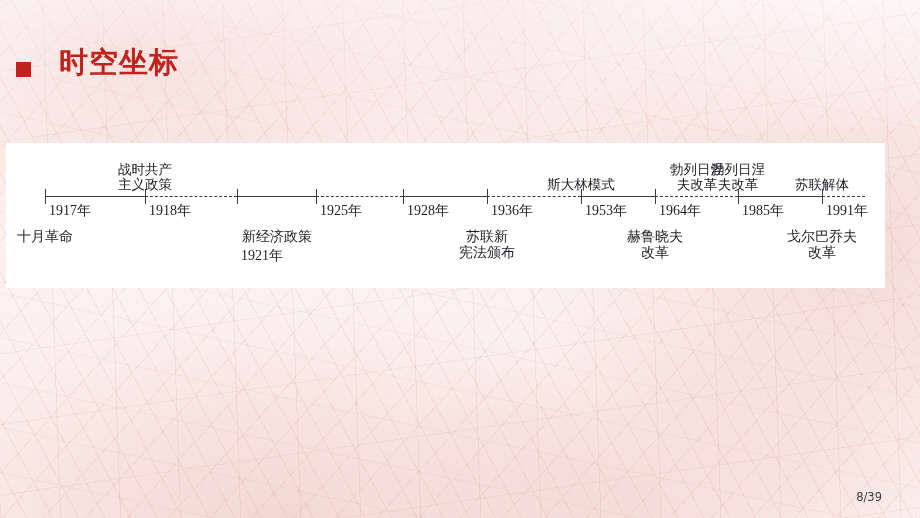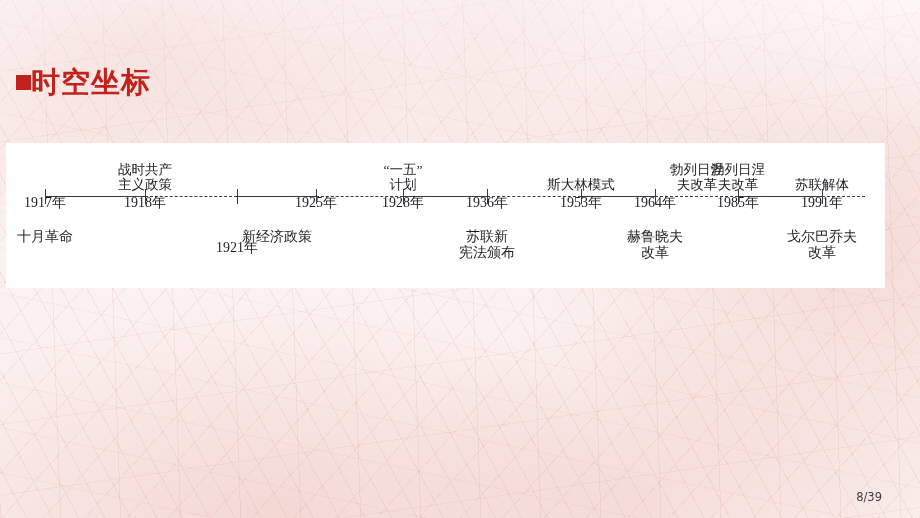--- a/index.html
+++ b/index.html
@@ -54,23 +54,22 @@
     background: linear-gradient(180deg, rgba(255,255,255,.40), rgba(255,255,255,.05));
     pointer-events: none;
   }
 
   
   #title-row {
     position: absolute;
     left: 16px;
     top: 48px;
     display: flex;
-    align-items: center;
-    gap: 0;
-    margin-top: 20px;
+    align-items: flex-end;
+    gap: 28px;
   }
   #title-bullet {
     width: 15px;
     height: 15px;
     background: #c0231d;
     display: block;
   }
   #title-text {
     font-family: "DejaVu Sans", "Liberation Sans", sans-serif;
     font-weight: bold;
@@ -123,21 +122,22 @@
     font-family: "Liberation Serif", "DejaVu Serif", serif;
     line-height: 1.12;
     white-space: pre-line;
   }
   .lbl-above {
     font-size: 13.5px;
     bottom: 96px;
   }
   .lbl-year {
     font-size: 14px;
-    top: 52px;
+    top: 60px;
+    padding-left: 25px;
   }
   .lbl-below {
     font-size: 14px;
     top: 86px;
   }
 
   
   #page-number {
     position: absolute;
     right: 38px;
@@ -179,22 +179,20 @@
         <div class="lbl lbl-below" style="left: -21px; width: 120px;">十月革命</div>
         <div class="tick" style="left: 139px;"></div>
         <div class="lbl lbl-above" style="left: 79px; width: 120px; margin-top: 32px;">战时共产
 主义政策</div>
         <div class="lbl lbl-year" style="left: 94px; width: 90px;">1918年</div>
         <div class="tick" style="left: 231px;"></div>
         <div class="lbl lbl-year" style="left: 186px; width: 90px; margin-top: 45px;">1921年</div>
         <div class="tick" style="left: 310px;"></div>
         <div class="lbl lbl-year" style="left: 265px; width: 90px;">1925年</div>
         <div class="tick" style="left: 397px;"></div>
-        <div class="lbl lbl-above" style="left: 337px; width: 120px;">“一五”
-计划</div>
         <div class="lbl lbl-year" style="left: 352px; width: 90px;">1928年</div>
         <div class="tick" style="left: 481px;"></div>
         <div class="lbl lbl-year" style="left: 436px; width: 90px;">1936年</div>
         <div class="lbl lbl-below" style="left: 421px; width: 120px;">苏联新
 宪法颁布</div>
         <div class="tick" style="left: 575px;"></div>
         <div class="lbl lbl-above" style="left: 515px; width: 120px; margin-top: 16px;">斯大林模式</div>
         <div class="lbl lbl-year" style="left: 530px; width: 90px;">1953年</div>
         <div class="tick" style="left: 649px;"></div>
         <div class="lbl lbl-year" style="left: 604px; width: 90px;">1964年</div>

